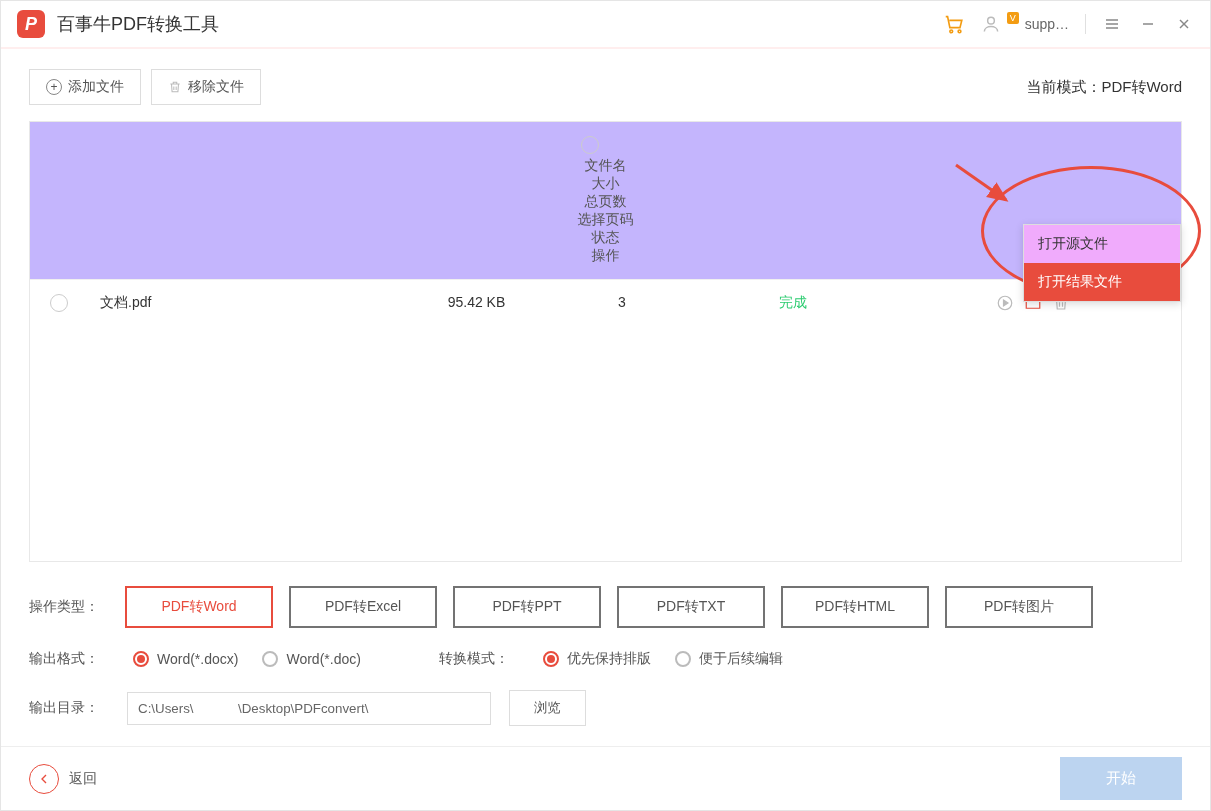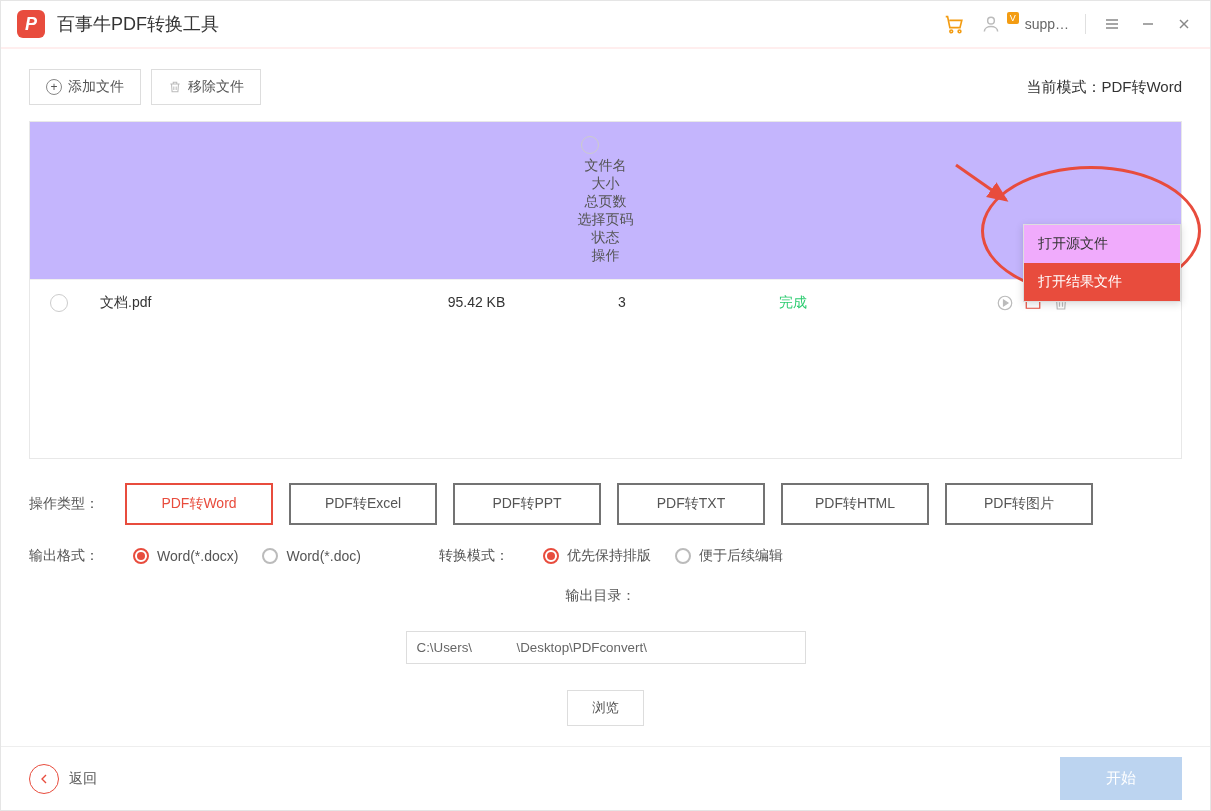--- a/index.html
+++ b/index.html
@@ -44,22 +44,22 @@
 .annotation-arrow { position: absolute; top: 38px; right: 160px; pointer-events: none; z-index: 5; }
 .op-types { display: flex; align-items: center; gap: 16px; margin-bottom: 22px; }
 .label { color: #555; margin-right: 10px; }
 .type-btn { border: 2px solid #737373; padding: 10px 0; width: 148px; text-align: center; cursor: pointer; color: #555; }
 .type-btn.active { border-color: #e84c3d; color: #e84c3d; }
 .row-opts { display: flex; align-items: center; gap: 24px; margin-bottom: 22px; }
 .radio { display: inline-flex; align-items: center; gap: 8px; cursor: pointer; color: #555; }
 .radio .dot { width: 16px; height: 16px; border: 2px solid #bbb; border-radius: 50%; display: inline-flex; align-items: center; justify-content: center; }
 .radio.active .dot { border-color: #e84c3d; }
 .radio.active .dot::after { content: ""; width: 8px; height: 8px; background: #e84c3d; border-radius: 50%; }
-.output-row { display: flex; align-items: center; gap: 26px; flex-direction: column; }
-.path-input { border: 1px solid #ddd; padding: 8px 10px; width: 400px; color: #666; background: #fff; }
+.output-row { display: flex; align-items: center; gap: 18px; }
+.path-input { border: 1px solid #ddd; padding: 8px 10px; width: 364px; color: #666; background: #fff; }
 .browse-btn { border: 1px solid #ddd; padding: 8px 24px; cursor: pointer; color: #555; background: #fff; }
 .footer { height: 64px; border-top: 1px solid #eee; display: flex; align-items: center; padding: 0 28px; gap: 40px; }
 .back-btn { display: flex; align-items: center; gap: 10px; cursor: pointer; color: #555; }
 .back-circle { width: 30px; height: 30px; border: 1.5px solid #e84c3d; border-radius: 50%; display: flex; align-items: center; justify-content: center; color: #e84c3d; }
 .start-btn { margin-left: auto; background: #bcd4f0; color: #fff; padding: 12px 46px; cursor: pointer; font-size: 15px; }
 svg { display: block; }
 </style>
 </head>
 <body>
 

